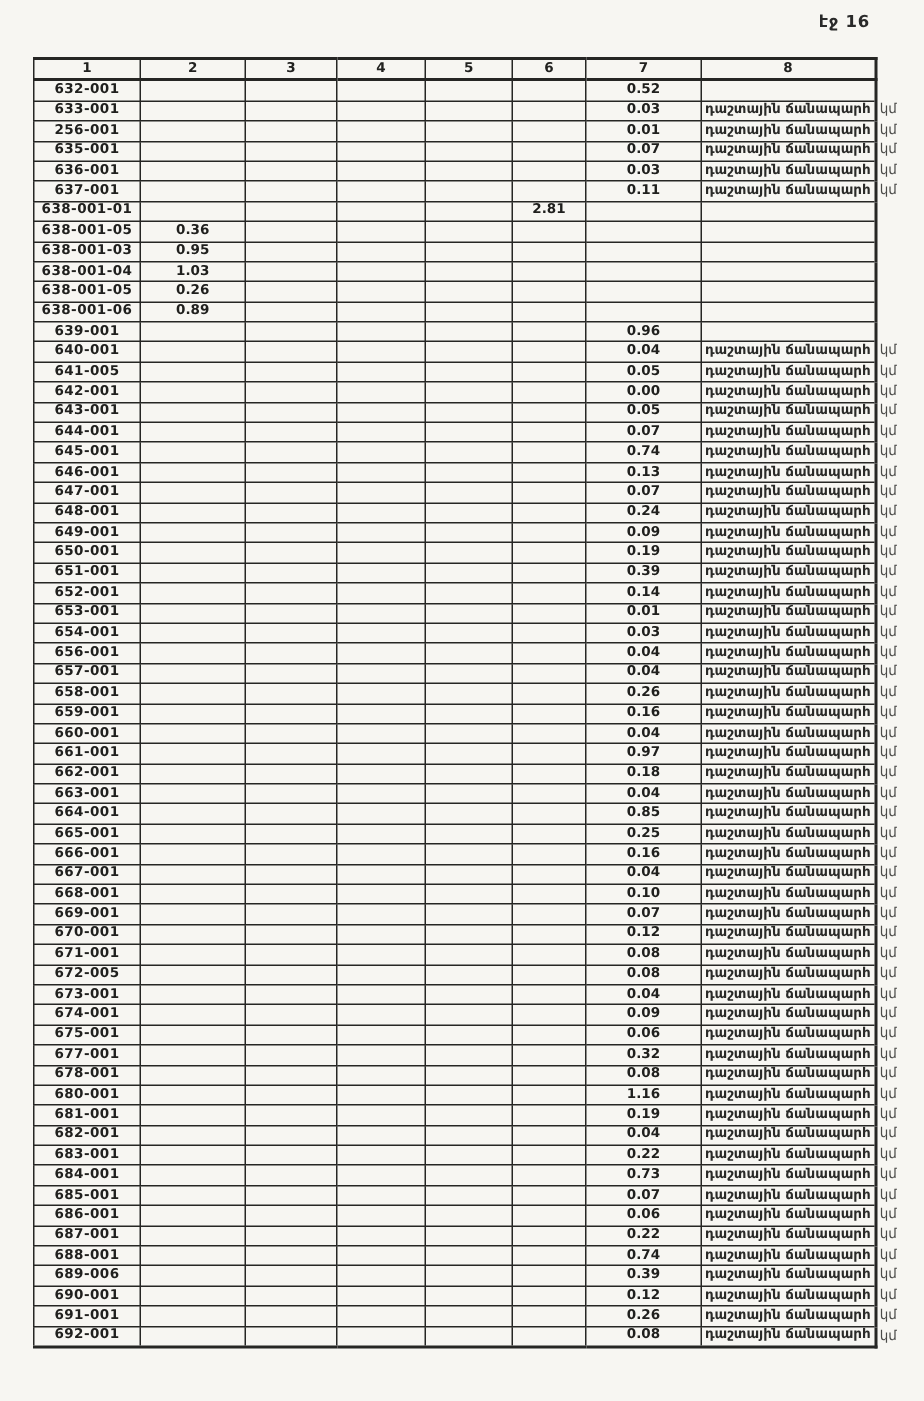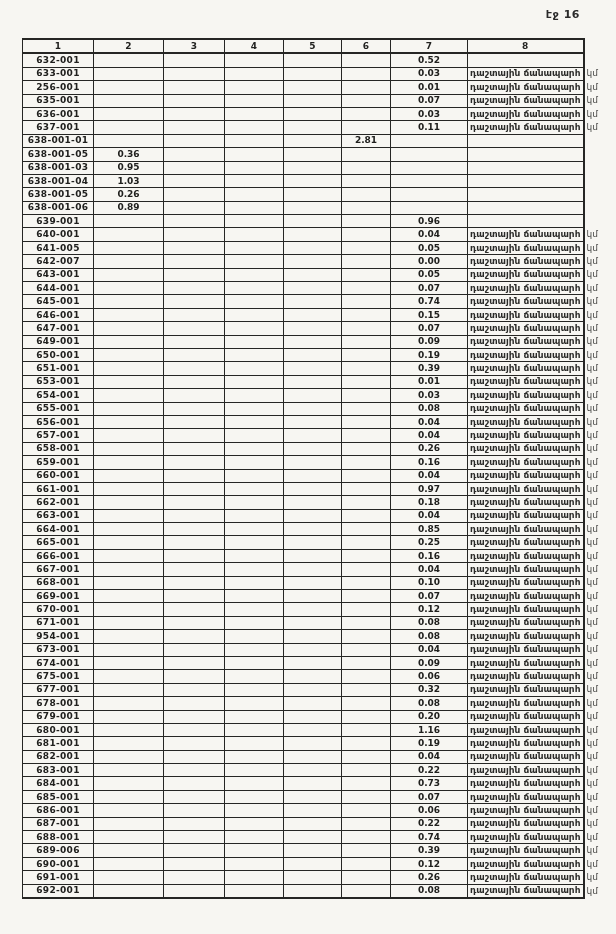--- a/index.html
+++ b/index.html
@@ -284,21 +284,21 @@
           <td class="cell-num"></td>
           <td class="cell-num"></td>
           <td class="cell-num"></td>
           <td class="cell-num"></td>
           <td class="cell-num"></td>
           <td class="cell-num">0.05</td>
           <td class="cell-road">դաշտային ճանապարհ</td>
           <td class="cell-unit">կմ</td>
         </tr>
         <tr>
-          <td class="cell-id">642-007</td>
+          <td class="cell-id">642-001</td>
           <td class="cell-num"></td>
           <td class="cell-num"></td>
           <td class="cell-num"></td>
           <td class="cell-num"></td>
           <td class="cell-num"></td>
           <td class="cell-num">0.00</td>
           <td class="cell-road">դաշտային ճանապարհ</td>
           <td class="cell-unit">կմ</td>
         </tr>
         <tr>
@@ -334,36 +334,47 @@
           <td class="cell-road">դաշտային ճանապարհ</td>
           <td class="cell-unit">կմ</td>
         </tr>
         <tr>
           <td class="cell-id">646-001</td>
           <td class="cell-num"></td>
           <td class="cell-num"></td>
           <td class="cell-num"></td>
           <td class="cell-num"></td>
           <td class="cell-num"></td>
-          <td class="cell-num">0.15</td>
+          <td class="cell-num">0.13</td>
           <td class="cell-road">դաշտային ճանապարհ</td>
           <td class="cell-unit">կմ</td>
         </tr>
         <tr>
           <td class="cell-id">647-001</td>
           <td class="cell-num"></td>
           <td class="cell-num"></td>
           <td class="cell-num"></td>
           <td class="cell-num"></td>
           <td class="cell-num"></td>
           <td class="cell-num">0.07</td>
           <td class="cell-road">դաշտային ճանապարհ</td>
           <td class="cell-unit">կմ</td>
         </tr>
         <tr>
+          <td class="cell-id">648-001</td>
+          <td class="cell-num"></td>
+          <td class="cell-num"></td>
+          <td class="cell-num"></td>
+          <td class="cell-num"></td>
+          <td class="cell-num"></td>
+          <td class="cell-num">0.24</td>
+          <td class="cell-road">դաշտային ճանապարհ</td>
+          <td class="cell-unit">կմ</td>
+        </tr>
+        <tr>
           <td class="cell-id">649-001</td>
           <td class="cell-num"></td>
           <td class="cell-num"></td>
           <td class="cell-num"></td>
           <td class="cell-num"></td>
           <td class="cell-num"></td>
           <td class="cell-num">0.09</td>
           <td class="cell-road">դաշտային ճանապարհ</td>
           <td class="cell-unit">կմ</td>
         </tr>
@@ -383,20 +394,31 @@
           <td class="cell-num"></td>
           <td class="cell-num"></td>
           <td class="cell-num"></td>
           <td class="cell-num"></td>
           <td class="cell-num"></td>
           <td class="cell-num">0.39</td>
           <td class="cell-road">դաշտային ճանապարհ</td>
           <td class="cell-unit">կմ</td>
         </tr>
         <tr>
+          <td class="cell-id">652-001</td>
+          <td class="cell-num"></td>
+          <td class="cell-num"></td>
+          <td class="cell-num"></td>
+          <td class="cell-num"></td>
+          <td class="cell-num"></td>
+          <td class="cell-num">0.14</td>
+          <td class="cell-road">դաշտային ճանապարհ</td>
+          <td class="cell-unit">կմ</td>
+        </tr>
+        <tr>
           <td class="cell-id">653-001</td>
           <td class="cell-num"></td>
           <td class="cell-num"></td>
           <td class="cell-num"></td>
           <td class="cell-num"></td>
           <td class="cell-num"></td>
           <td class="cell-num">0.01</td>
           <td class="cell-road">դաշտային ճանապարհ</td>
           <td class="cell-unit">կմ</td>
         </tr>
@@ -405,280 +427,258 @@
           <td class="cell-num"></td>
           <td class="cell-num"></td>
           <td class="cell-num"></td>
           <td class="cell-num"></td>
           <td class="cell-num"></td>
           <td class="cell-num">0.03</td>
           <td class="cell-road">դաշտային ճանապարհ</td>
           <td class="cell-unit">կմ</td>
         </tr>
         <tr>
-          <td class="cell-id">655-001</td>
+          <td class="cell-id">656-001</td>
+          <td class="cell-num"></td>
+          <td class="cell-num"></td>
+          <td class="cell-num"></td>
+          <td class="cell-num"></td>
+          <td class="cell-num"></td>
+          <td class="cell-num">0.04</td>
+          <td class="cell-road">դաշտային ճանապարհ</td>
+          <td class="cell-unit">կմ</td>
+        </tr>
+        <tr>
+          <td class="cell-id">657-001</td>
+          <td class="cell-num"></td>
+          <td class="cell-num"></td>
+          <td class="cell-num"></td>
+          <td class="cell-num"></td>
+          <td class="cell-num"></td>
+          <td class="cell-num">0.04</td>
+          <td class="cell-road">դաշտային ճանապարհ</td>
+          <td class="cell-unit">կմ</td>
+        </tr>
+        <tr>
+          <td class="cell-id">658-001</td>
+          <td class="cell-num"></td>
+          <td class="cell-num"></td>
+          <td class="cell-num"></td>
+          <td class="cell-num"></td>
+          <td class="cell-num"></td>
+          <td class="cell-num">0.26</td>
+          <td class="cell-road">դաշտային ճանապարհ</td>
+          <td class="cell-unit">կմ</td>
+        </tr>
+        <tr>
+          <td class="cell-id">659-001</td>
+          <td class="cell-num"></td>
+          <td class="cell-num"></td>
+          <td class="cell-num"></td>
+          <td class="cell-num"></td>
+          <td class="cell-num"></td>
+          <td class="cell-num">0.16</td>
+          <td class="cell-road">դաշտային ճանապարհ</td>
+          <td class="cell-unit">կմ</td>
+        </tr>
+        <tr>
+          <td class="cell-id">660-001</td>
+          <td class="cell-num"></td>
+          <td class="cell-num"></td>
+          <td class="cell-num"></td>
+          <td class="cell-num"></td>
+          <td class="cell-num"></td>
+          <td class="cell-num">0.04</td>
+          <td class="cell-road">դաշտային ճանապարհ</td>
+          <td class="cell-unit">կմ</td>
+        </tr>
+        <tr>
+          <td class="cell-id">661-001</td>
+          <td class="cell-num"></td>
+          <td class="cell-num"></td>
+          <td class="cell-num"></td>
+          <td class="cell-num"></td>
+          <td class="cell-num"></td>
+          <td class="cell-num">0.97</td>
+          <td class="cell-road">դաշտային ճանապարհ</td>
+          <td class="cell-unit">կմ</td>
+        </tr>
+        <tr>
+          <td class="cell-id">662-001</td>
+          <td class="cell-num"></td>
+          <td class="cell-num"></td>
+          <td class="cell-num"></td>
+          <td class="cell-num"></td>
+          <td class="cell-num"></td>
+          <td class="cell-num">0.18</td>
+          <td class="cell-road">դաշտային ճանապարհ</td>
+          <td class="cell-unit">կմ</td>
+        </tr>
+        <tr>
+          <td class="cell-id">663-001</td>
+          <td class="cell-num"></td>
+          <td class="cell-num"></td>
+          <td class="cell-num"></td>
+          <td class="cell-num"></td>
+          <td class="cell-num"></td>
+          <td class="cell-num">0.04</td>
+          <td class="cell-road">դաշտային ճանապարհ</td>
+          <td class="cell-unit">կմ</td>
+        </tr>
+        <tr>
+          <td class="cell-id">664-001</td>
+          <td class="cell-num"></td>
+          <td class="cell-num"></td>
+          <td class="cell-num"></td>
+          <td class="cell-num"></td>
+          <td class="cell-num"></td>
+          <td class="cell-num">0.85</td>
+          <td class="cell-road">դաշտային ճանապարհ</td>
+          <td class="cell-unit">կմ</td>
+        </tr>
+        <tr>
+          <td class="cell-id">665-001</td>
+          <td class="cell-num"></td>
+          <td class="cell-num"></td>
+          <td class="cell-num"></td>
+          <td class="cell-num"></td>
+          <td class="cell-num"></td>
+          <td class="cell-num">0.25</td>
+          <td class="cell-road">դաշտային ճանապարհ</td>
+          <td class="cell-unit">կմ</td>
+        </tr>
+        <tr>
+          <td class="cell-id">666-001</td>
+          <td class="cell-num"></td>
+          <td class="cell-num"></td>
+          <td class="cell-num"></td>
+          <td class="cell-num"></td>
+          <td class="cell-num"></td>
+          <td class="cell-num">0.16</td>
+          <td class="cell-road">դաշտային ճանապարհ</td>
+          <td class="cell-unit">կմ</td>
+        </tr>
+        <tr>
+          <td class="cell-id">667-001</td>
+          <td class="cell-num"></td>
+          <td class="cell-num"></td>
+          <td class="cell-num"></td>
+          <td class="cell-num"></td>
+          <td class="cell-num"></td>
+          <td class="cell-num">0.04</td>
+          <td class="cell-road">դաշտային ճանապարհ</td>
+          <td class="cell-unit">կմ</td>
+        </tr>
+        <tr>
+          <td class="cell-id">668-001</td>
+          <td class="cell-num"></td>
+          <td class="cell-num"></td>
+          <td class="cell-num"></td>
+          <td class="cell-num"></td>
+          <td class="cell-num"></td>
+          <td class="cell-num">0.10</td>
+          <td class="cell-road">դաշտային ճանապարհ</td>
+          <td class="cell-unit">կմ</td>
+        </tr>
+        <tr>
+          <td class="cell-id">669-001</td>
+          <td class="cell-num"></td>
+          <td class="cell-num"></td>
+          <td class="cell-num"></td>
+          <td class="cell-num"></td>
+          <td class="cell-num"></td>
+          <td class="cell-num">0.07</td>
+          <td class="cell-road">դաշտային ճանապարհ</td>
+          <td class="cell-unit">կմ</td>
+        </tr>
+        <tr>
+          <td class="cell-id">670-001</td>
+          <td class="cell-num"></td>
+          <td class="cell-num"></td>
+          <td class="cell-num"></td>
+          <td class="cell-num"></td>
+          <td class="cell-num"></td>
+          <td class="cell-num">0.12</td>
+          <td class="cell-road">դաշտային ճանապարհ</td>
+          <td class="cell-unit">կմ</td>
+        </tr>
+        <tr>
+          <td class="cell-id">671-001</td>
           <td class="cell-num"></td>
           <td class="cell-num"></td>
           <td class="cell-num"></td>
           <td class="cell-num"></td>
           <td class="cell-num"></td>
           <td class="cell-num">0.08</td>
           <td class="cell-road">դաշտային ճանապարհ</td>
           <td class="cell-unit">կմ</td>
         </tr>
         <tr>
-          <td class="cell-id">656-001</td>
+          <td class="cell-id">672-005</td>
+          <td class="cell-num"></td>
+          <td class="cell-num"></td>
+          <td class="cell-num"></td>
+          <td class="cell-num"></td>
+          <td class="cell-num"></td>
+          <td class="cell-num">0.08</td>
+          <td class="cell-road">դաշտային ճանապարհ</td>
+          <td class="cell-unit">կմ</td>
+        </tr>
+        <tr>
+          <td class="cell-id">673-001</td>
           <td class="cell-num"></td>
           <td class="cell-num"></td>
           <td class="cell-num"></td>
           <td class="cell-num"></td>
           <td class="cell-num"></td>
           <td class="cell-num">0.04</td>
           <td class="cell-road">դաշտային ճանապարհ</td>
           <td class="cell-unit">կմ</td>
         </tr>
         <tr>
-          <td class="cell-id">657-001</td>
-          <td class="cell-num"></td>
-          <td class="cell-num"></td>
-          <td class="cell-num"></td>
-          <td class="cell-num"></td>
-          <td class="cell-num"></td>
-          <td class="cell-num">0.04</td>
-          <td class="cell-road">դաշտային ճանապարհ</td>
-          <td class="cell-unit">կմ</td>
-        </tr>
-        <tr>
-          <td class="cell-id">658-001</td>
-          <td class="cell-num"></td>
-          <td class="cell-num"></td>
-          <td class="cell-num"></td>
-          <td class="cell-num"></td>
-          <td class="cell-num"></td>
-          <td class="cell-num">0.26</td>
-          <td class="cell-road">դաշտային ճանապարհ</td>
-          <td class="cell-unit">կմ</td>
-        </tr>
-        <tr>
-          <td class="cell-id">659-001</td>
-          <td class="cell-num"></td>
-          <td class="cell-num"></td>
-          <td class="cell-num"></td>
-          <td class="cell-num"></td>
-          <td class="cell-num"></td>
-          <td class="cell-num">0.16</td>
-          <td class="cell-road">դաշտային ճանապարհ</td>
-          <td class="cell-unit">կմ</td>
-        </tr>
-        <tr>
-          <td class="cell-id">660-001</td>
-          <td class="cell-num"></td>
-          <td class="cell-num"></td>
-          <td class="cell-num"></td>
-          <td class="cell-num"></td>
-          <td class="cell-num"></td>
-          <td class="cell-num">0.04</td>
-          <td class="cell-road">դաշտային ճանապարհ</td>
-          <td class="cell-unit">կմ</td>
-        </tr>
-        <tr>
-          <td class="cell-id">661-001</td>
-          <td class="cell-num"></td>
-          <td class="cell-num"></td>
-          <td class="cell-num"></td>
-          <td class="cell-num"></td>
-          <td class="cell-num"></td>
-          <td class="cell-num">0.97</td>
-          <td class="cell-road">դաշտային ճանապարհ</td>
-          <td class="cell-unit">կմ</td>
-        </tr>
-        <tr>
-          <td class="cell-id">662-001</td>
-          <td class="cell-num"></td>
-          <td class="cell-num"></td>
-          <td class="cell-num"></td>
-          <td class="cell-num"></td>
-          <td class="cell-num"></td>
-          <td class="cell-num">0.18</td>
-          <td class="cell-road">դաշտային ճանապարհ</td>
-          <td class="cell-unit">կմ</td>
-        </tr>
-        <tr>
-          <td class="cell-id">663-001</td>
-          <td class="cell-num"></td>
-          <td class="cell-num"></td>
-          <td class="cell-num"></td>
-          <td class="cell-num"></td>
-          <td class="cell-num"></td>
-          <td class="cell-num">0.04</td>
-          <td class="cell-road">դաշտային ճանապարհ</td>
-          <td class="cell-unit">կմ</td>
-        </tr>
-        <tr>
-          <td class="cell-id">664-001</td>
-          <td class="cell-num"></td>
-          <td class="cell-num"></td>
-          <td class="cell-num"></td>
-          <td class="cell-num"></td>
-          <td class="cell-num"></td>
-          <td class="cell-num">0.85</td>
-          <td class="cell-road">դաշտային ճանապարհ</td>
-          <td class="cell-unit">կմ</td>
-        </tr>
-        <tr>
-          <td class="cell-id">665-001</td>
-          <td class="cell-num"></td>
-          <td class="cell-num"></td>
-          <td class="cell-num"></td>
-          <td class="cell-num"></td>
-          <td class="cell-num"></td>
-          <td class="cell-num">0.25</td>
-          <td class="cell-road">դաշտային ճանապարհ</td>
-          <td class="cell-unit">կմ</td>
-        </tr>
-        <tr>
-          <td class="cell-id">666-001</td>
-          <td class="cell-num"></td>
-          <td class="cell-num"></td>
-          <td class="cell-num"></td>
-          <td class="cell-num"></td>
-          <td class="cell-num"></td>
-          <td class="cell-num">0.16</td>
-          <td class="cell-road">դաշտային ճանապարհ</td>
-          <td class="cell-unit">կմ</td>
-        </tr>
-        <tr>
-          <td class="cell-id">667-001</td>
-          <td class="cell-num"></td>
-          <td class="cell-num"></td>
-          <td class="cell-num"></td>
-          <td class="cell-num"></td>
-          <td class="cell-num"></td>
-          <td class="cell-num">0.04</td>
-          <td class="cell-road">դաշտային ճանապարհ</td>
-          <td class="cell-unit">կմ</td>
-        </tr>
-        <tr>
-          <td class="cell-id">668-001</td>
-          <td class="cell-num"></td>
-          <td class="cell-num"></td>
-          <td class="cell-num"></td>
-          <td class="cell-num"></td>
-          <td class="cell-num"></td>
-          <td class="cell-num">0.10</td>
-          <td class="cell-road">դաշտային ճանապարհ</td>
-          <td class="cell-unit">կմ</td>
-        </tr>
-        <tr>
-          <td class="cell-id">669-001</td>
-          <td class="cell-num"></td>
-          <td class="cell-num"></td>
-          <td class="cell-num"></td>
-          <td class="cell-num"></td>
-          <td class="cell-num"></td>
-          <td class="cell-num">0.07</td>
-          <td class="cell-road">դաշտային ճանապարհ</td>
-          <td class="cell-unit">կմ</td>
-        </tr>
-        <tr>
-          <td class="cell-id">670-001</td>
-          <td class="cell-num"></td>
-          <td class="cell-num"></td>
-          <td class="cell-num"></td>
-          <td class="cell-num"></td>
-          <td class="cell-num"></td>
-          <td class="cell-num">0.12</td>
-          <td class="cell-road">դաշտային ճանապարհ</td>
-          <td class="cell-unit">կմ</td>
-        </tr>
-        <tr>
-          <td class="cell-id">671-001</td>
+          <td class="cell-id">674-001</td>
+          <td class="cell-num"></td>
+          <td class="cell-num"></td>
+          <td class="cell-num"></td>
+          <td class="cell-num"></td>
+          <td class="cell-num"></td>
+          <td class="cell-num">0.09</td>
+          <td class="cell-road">դաշտային ճանապարհ</td>
+          <td class="cell-unit">կմ</td>
+        </tr>
+        <tr>
+          <td class="cell-id">675-001</td>
+          <td class="cell-num"></td>
+          <td class="cell-num"></td>
+          <td class="cell-num"></td>
+          <td class="cell-num"></td>
+          <td class="cell-num"></td>
+          <td class="cell-num">0.06</td>
+          <td class="cell-road">դաշտային ճանապարհ</td>
+          <td class="cell-unit">կմ</td>
+        </tr>
+        <tr>
+          <td class="cell-id">677-001</td>
+          <td class="cell-num"></td>
+          <td class="cell-num"></td>
+          <td class="cell-num"></td>
+          <td class="cell-num"></td>
+          <td class="cell-num"></td>
+          <td class="cell-num">0.32</td>
+          <td class="cell-road">դաշտային ճանապարհ</td>
+          <td class="cell-unit">կմ</td>
+        </tr>
+        <tr>
+          <td class="cell-id">678-001</td>
           <td class="cell-num"></td>
           <td class="cell-num"></td>
           <td class="cell-num"></td>
           <td class="cell-num"></td>
           <td class="cell-num"></td>
           <td class="cell-num">0.08</td>
-          <td class="cell-road">դաշտային ճանապարհ</td>
-          <td class="cell-unit">կմ</td>
-        </tr>
-        <tr>
-          <td class="cell-id">954-001</td>
-          <td class="cell-num"></td>
-          <td class="cell-num"></td>
-          <td class="cell-num"></td>
-          <td class="cell-num"></td>
-          <td class="cell-num"></td>
-          <td class="cell-num">0.08</td>
-          <td class="cell-road">դաշտային ճանապարհ</td>
-          <td class="cell-unit">կմ</td>
-        </tr>
-        <tr>
-          <td class="cell-id">673-001</td>
-          <td class="cell-num"></td>
-          <td class="cell-num"></td>
-          <td class="cell-num"></td>
-          <td class="cell-num"></td>
-          <td class="cell-num"></td>
-          <td class="cell-num">0.04</td>
-          <td class="cell-road">դաշտային ճանապարհ</td>
-          <td class="cell-unit">կմ</td>
-        </tr>
-        <tr>
-          <td class="cell-id">674-001</td>
-          <td class="cell-num"></td>
-          <td class="cell-num"></td>
-          <td class="cell-num"></td>
-          <td class="cell-num"></td>
-          <td class="cell-num"></td>
-          <td class="cell-num">0.09</td>
-          <td class="cell-road">դաշտային ճանապարհ</td>
-          <td class="cell-unit">կմ</td>
-        </tr>
-        <tr>
-          <td class="cell-id">675-001</td>
-          <td class="cell-num"></td>
-          <td class="cell-num"></td>
-          <td class="cell-num"></td>
-          <td class="cell-num"></td>
-          <td class="cell-num"></td>
-          <td class="cell-num">0.06</td>
-          <td class="cell-road">դաշտային ճանապարհ</td>
-          <td class="cell-unit">կմ</td>
-        </tr>
-        <tr>
-          <td class="cell-id">677-001</td>
-          <td class="cell-num"></td>
-          <td class="cell-num"></td>
-          <td class="cell-num"></td>
-          <td class="cell-num"></td>
-          <td class="cell-num"></td>
-          <td class="cell-num">0.32</td>
-          <td class="cell-road">դաշտային ճանապարհ</td>
-          <td class="cell-unit">կմ</td>
-        </tr>
-        <tr>
-          <td class="cell-id">678-001</td>
-          <td class="cell-num"></td>
-          <td class="cell-num"></td>
-          <td class="cell-num"></td>
-          <td class="cell-num"></td>
-          <td class="cell-num"></td>
-          <td class="cell-num">0.08</td>
-          <td class="cell-road">դաշտային ճանապարհ</td>
-          <td class="cell-unit">կմ</td>
-        </tr>
-        <tr>
-          <td class="cell-id">679-001</td>
-          <td class="cell-num"></td>
-          <td class="cell-num"></td>
-          <td class="cell-num"></td>
-          <td class="cell-num"></td>
-          <td class="cell-num"></td>
-          <td class="cell-num">0.20</td>
           <td class="cell-road">դաշտային ճանապարհ</td>
           <td class="cell-unit">կմ</td>
         </tr>
         <tr>
           <td class="cell-id">680-001</td>
           <td class="cell-num"></td>
           <td class="cell-num"></td>
           <td class="cell-num"></td>
           <td class="cell-num"></td>
           <td class="cell-num"></td>

